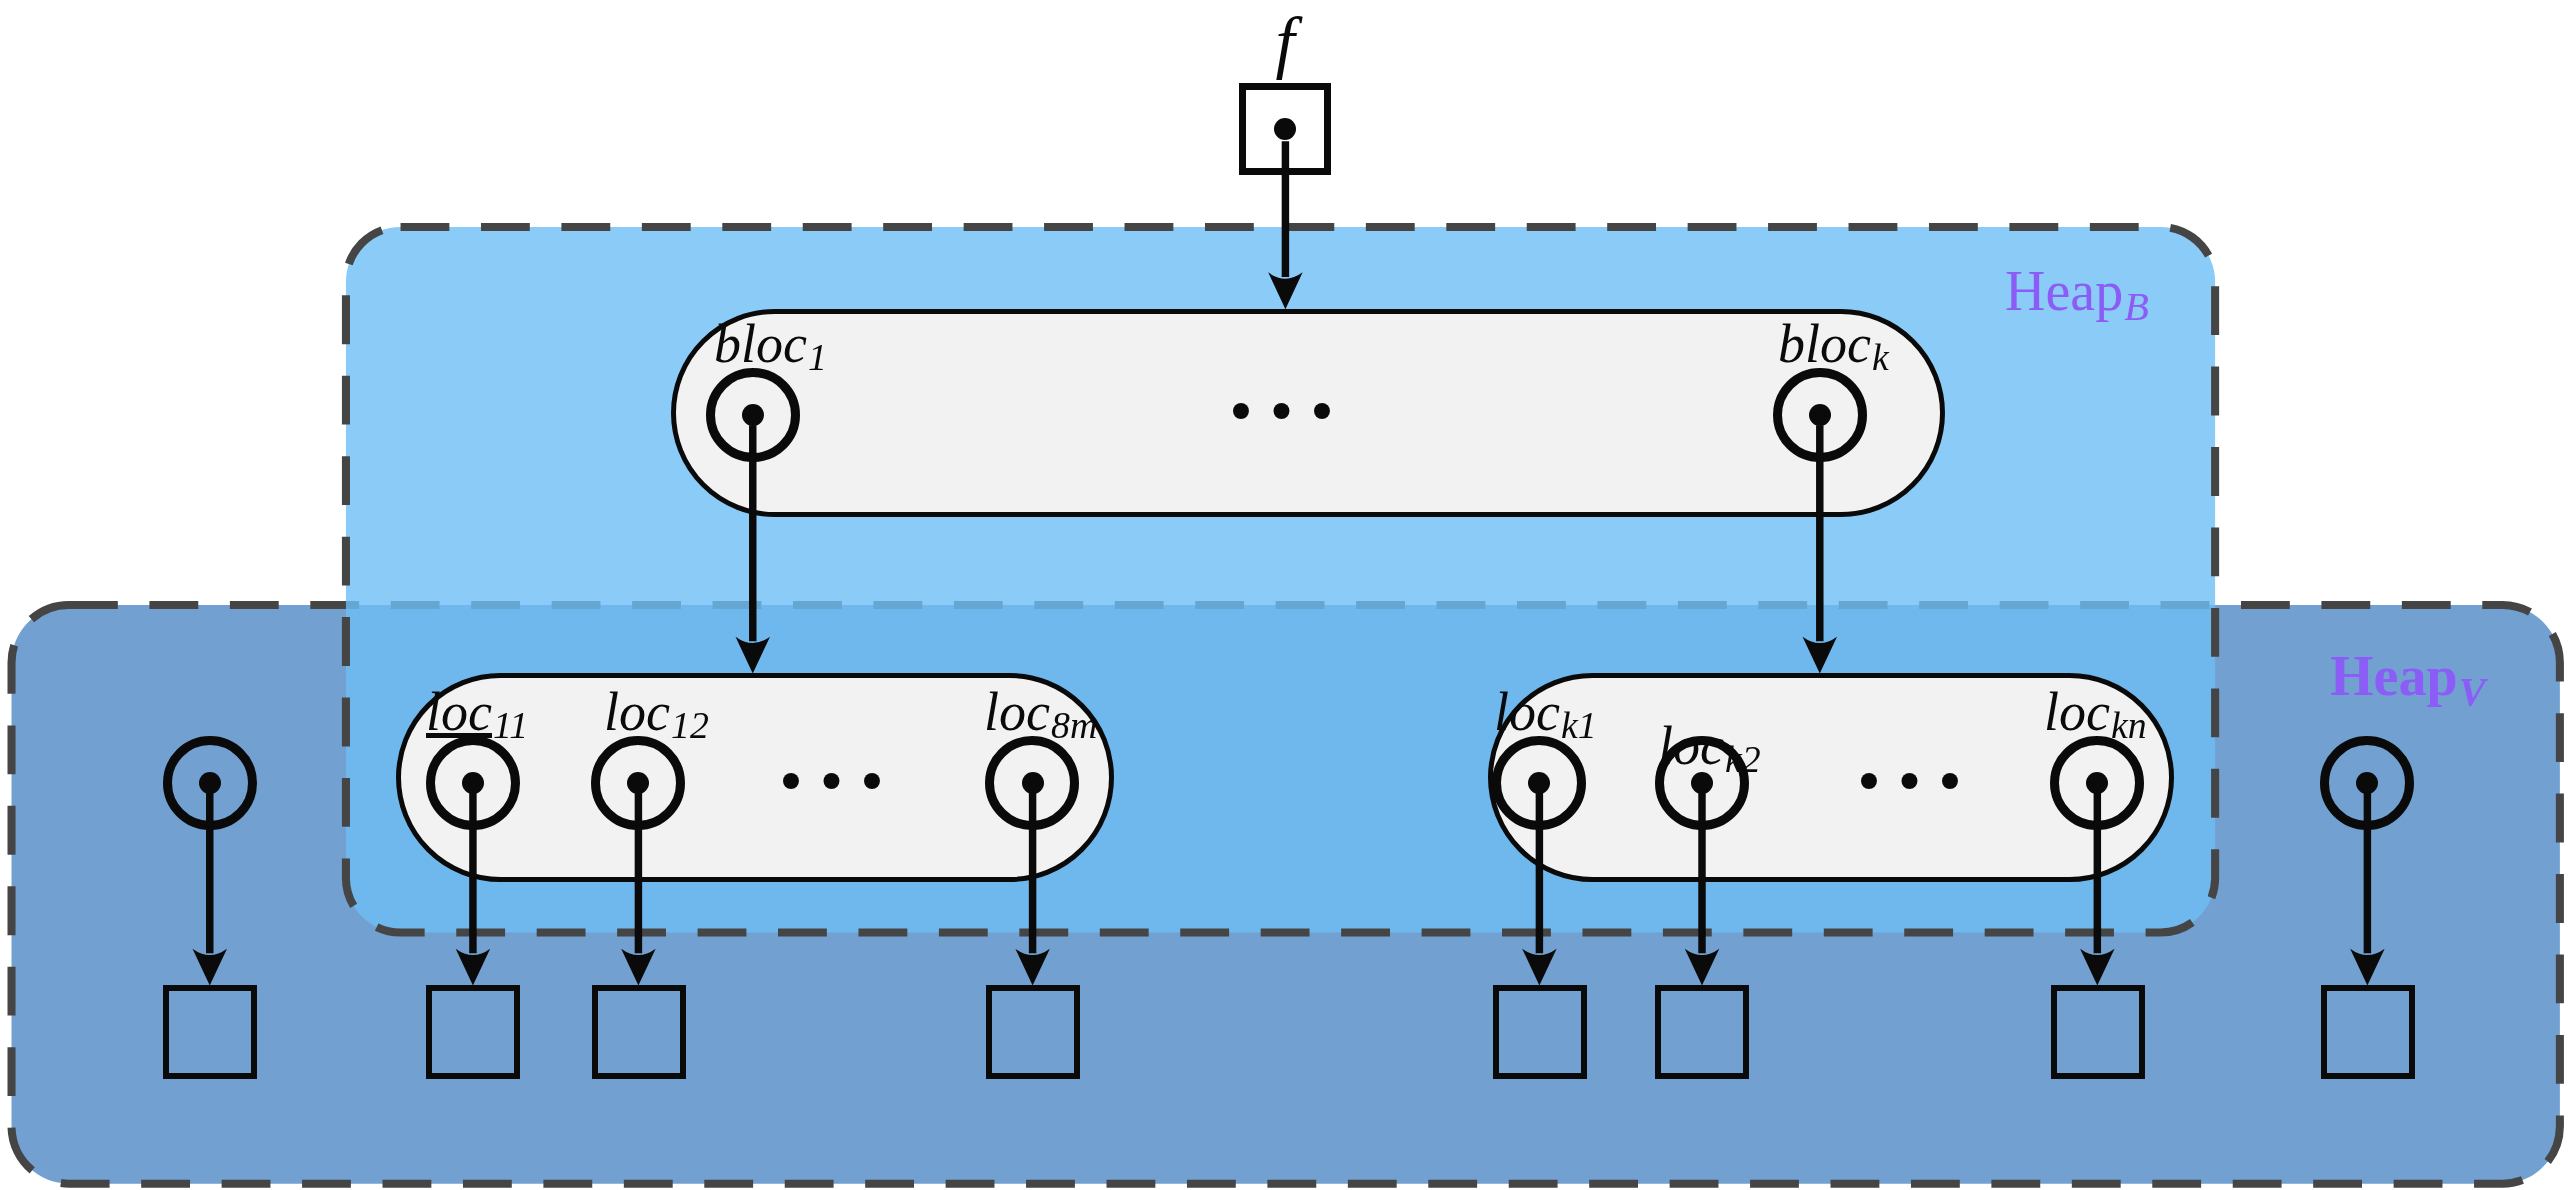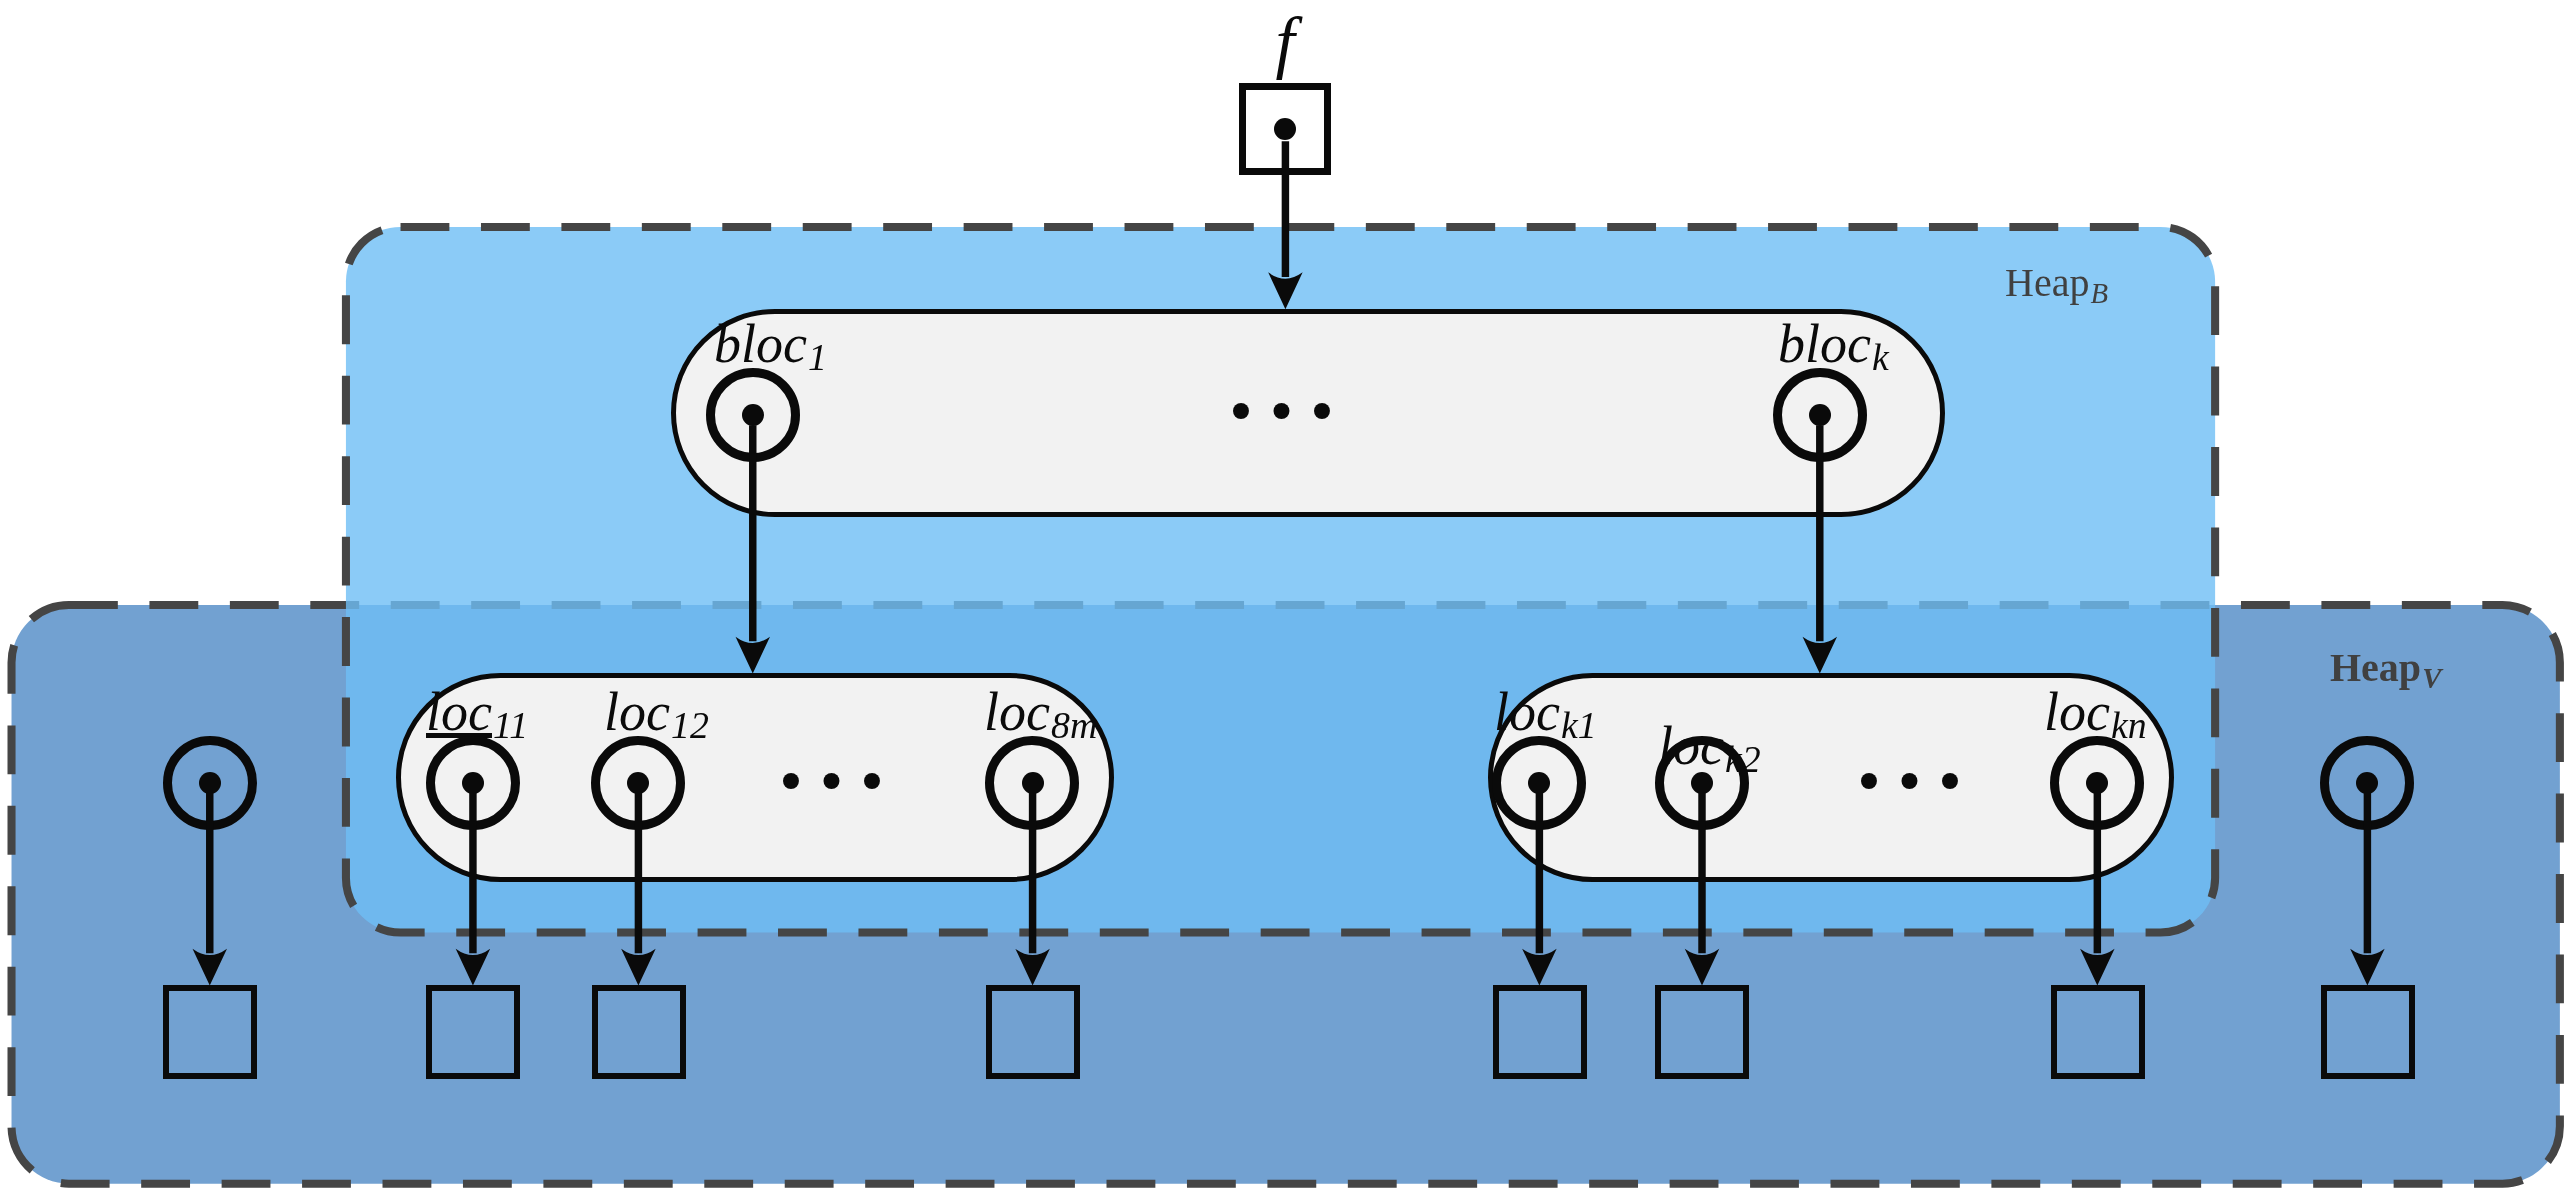--- a/index.html
+++ b/index.html
@@ -19,21 +19,21 @@
        border-radius:50%;box-sizing:border-box;background:transparent;}
   .dot{position:absolute;width:22px;height:22px;background:var(--ink);border-radius:50%;}
   .sq{position:absolute;width:94px;height:94px;border:6.3px solid var(--ink);
       box-sizing:border-box;background:transparent;}
   .fbox{position:absolute;left:1239px;top:83px;width:92px;height:92px;
         border:7.5px solid var(--ink);box-sizing:border-box;}
   .mlabel{position:absolute;font-style:italic;font-size:54px;line-height:1;
           color:var(--ink);white-space:nowrap;}
   .mlabel sub{font-size:0.70em;line-height:0;position:relative;vertical-align:baseline;
               top:0.22em;margin-left:1.1px;}
-  .heaplabel{position:absolute;font-size:40px;line-height:1;color:#404040;white-space:nowrap;}
+  .heaplabel{position:absolute;font-size:56px;line-height:1;color:#8b5cf6;white-space:nowrap;}
   .heaplabel sub{font-style:italic;font-size:0.72em;line-height:0;position:relative;
                  vertical-align:baseline;top:0.24em;margin-left:1.1px;}
   .flabel{position:absolute;left:1235px;top:4.6px;width:100px;text-align:center;
           font-style:italic;font-size:69px;line-height:1.1;color:var(--ink);}
   .ellipsis{position:absolute;font-size:55px;line-height:63px;letter-spacing:8px;
             color:var(--ink);text-align:center;width:149px;font-family:"DejaVu Sans",sans-serif;}
 </style>
 </head>
 <body>
 

